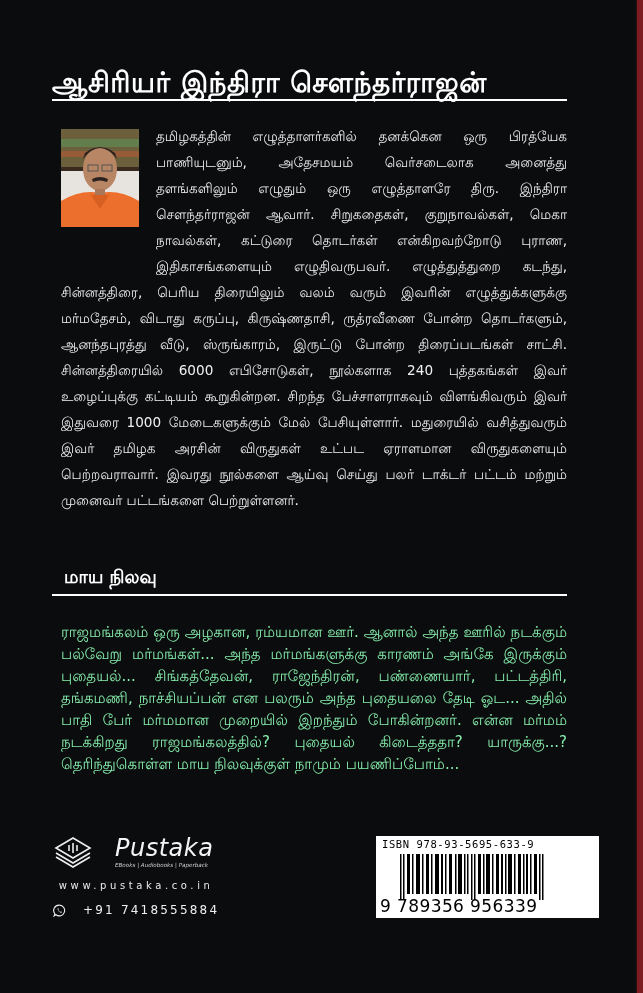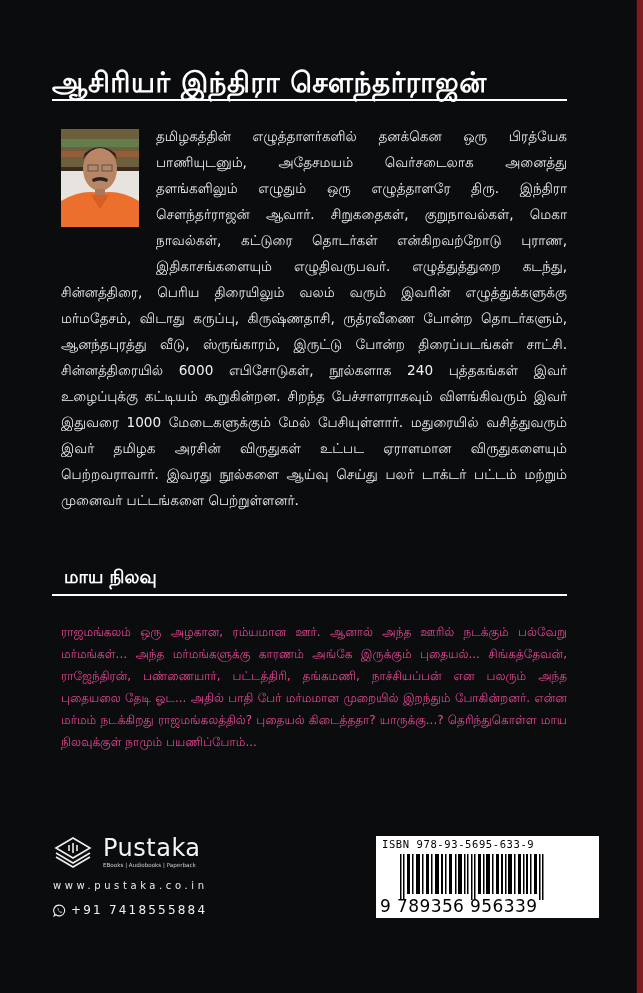--- a/index.html
+++ b/index.html
@@ -43,43 +43,43 @@
       position: absolute; left: 61px; top: 123px; width: 506px;
       font-size: 13.6px; line-height: 26px;
       text-align: justify; text-align-last: left;
       color: #f0f0f0;
     }
     .bio .float-spacer {
       float: left; width: 95px; height: 131px;
     }
     .synopsis {
       position: absolute; left: 61px; top: 621px; width: 506px;
-      font-size: 12px; line-height: 22px;
+      font-size: 15px; line-height: 22px;
       text-align: justify; text-align-last: left;
-      color: #ec4899;
+      color: #86efac;
     }
 
     .publisher {
       position: absolute; left: 53px; top: 834px;
     }
     .logo-row { display: flex; align-items: center; }
     .logo-icon { width: 40px; height: 34px; }
-    .logo-text { margin-left: 10px; }
+    .logo-text { margin-left: 22px; font-style: italic; }
     .logo-name {
       font-family: "DejaVu Sans", sans-serif;
       font-size: 24px; font-weight: normal; color: #f4f4f4;
       letter-spacing: 0.5px; line-height: 26px; display:block;
     }
     .logo-tag {
       font-size: 5.6px; color: #cfcfcf; display:block; margin-top: 1px;
     }
     .website {
       margin-top: 12px; font-size: 10px; letter-spacing: 3.6px; color: #eaeaea; text-align: center;
     }
-    .phone-row { margin-top: 12px; display: flex; align-items: center; }
+    .phone-row { margin-top: 12px; display: flex; align-items: center; gap: 12px; }
     .phone-icon { width: 13px; height: 13px; }
     .phone {
       margin-left: 5px; font-size: 12px; letter-spacing: 2.2px; color: #f0f0f0;
     }
 
     .isbn-box {
       position: absolute; left: 376px; top: 836px;
       width: 178px; height: 82px; background: #ffffff; color: #000; padding-left: 45px;
     }
     .isbn-label {

